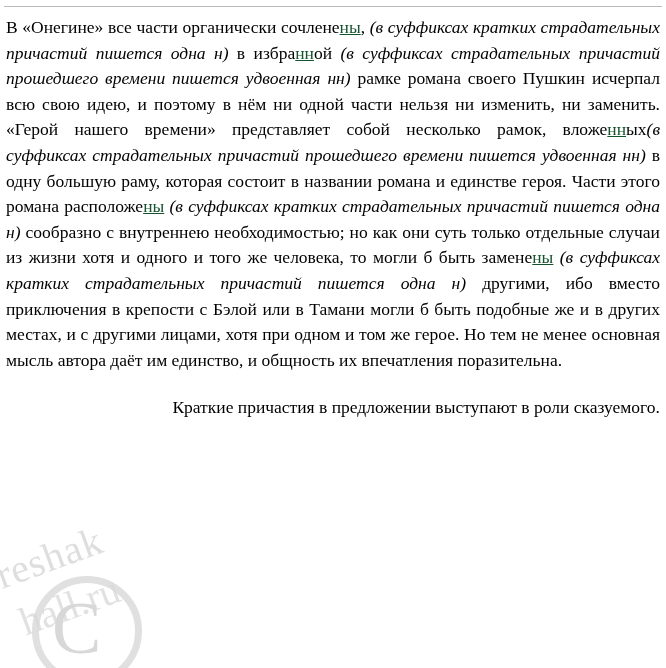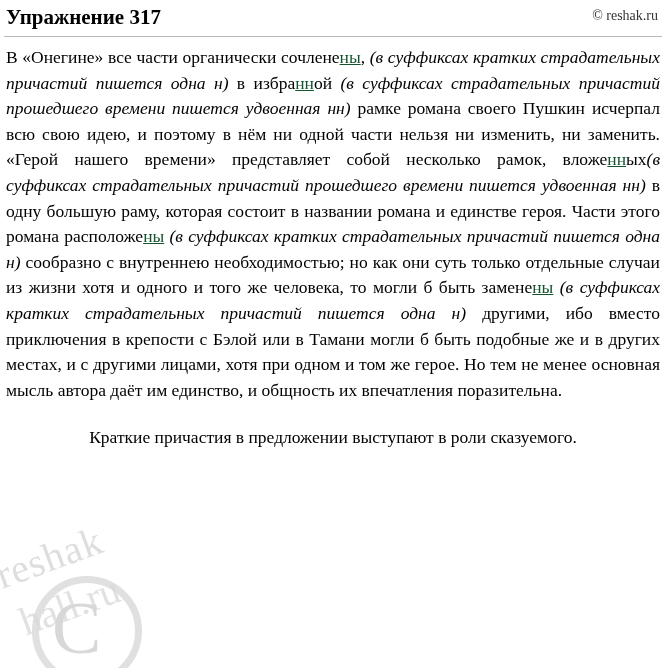--- a/index.html
+++ b/index.html
@@ -108,21 +108,21 @@
     padding: 0 4px;
   }
   .para {
     margin: 0 0 0 0;
     text-align: justify;
   }
   .para + .para {
     margin-top: 22px;
   }
   .para.last {
-    text-align: center;
+    text-align: right;
     font-family: Liberation Serif, serif;
   }
   .u {
   }
   .green-u {
     color: #14532d;
     text-decoration: underline;
   }
   .note {
     font-style: italic;
@@ -133,24 +133,20 @@
 
 <div class="page">
 
   <div class="watermark">
     <div class="wm-text wm-1">reshak</div>
     <div class="wm-text wm-2">hall.ru</div>
     <div class="wm-circle"></div>
     <div class="wm-c-letter">C</div>
   </div>
 
-  <div class="header-row">
-    <h1 class="title">Упражнение 317</h1>
-    <div class="copyright">© reshak.ru</div>
-  </div>
   <hr class="rule">
 
   <div class="body-text">
 
     <p class="para">
       <span>В «Онегине» все части органически </span><span class="u">сочлене</span><span class="green-u">ны</span><span>, </span><span class="note">(в суффиксах кратких страдательных причастий пишется одна н)</span><span> в </span><span class="u">избра</span><span class="green-u">нн</span><span class="u">ой</span><span class="note"> (в суффиксах страдательных причастий прошедшего времени пишется удвоенная нн)</span><span> рамке романа своего Пушкин исчерпал всю свою идею, и поэтому в нём ни одной части нельзя ни изменить, ни заменить. «Герой нашего времени» представляет собой несколько рамок, </span><span class="u">вложе</span><span class="green-u">нн</span><span class="u">ых</span><span class="note">(в суффиксах страдательных причастий прошедшего времени пишется удвоенная нн)</span><span> в одну большую раму, которая состоит в названии романа и единстве героя. Части этого романа </span><span class="u">расположе</span><span class="green-u">ны</span><span class="note"> (в суффиксах кратких страдательных причастий пишется одна н)</span><span> сообразно с внутреннею необходимостью; но как они суть только отдельные случаи из жизни хотя и одного и того же человека, то могли б быть </span><span class="u">замене</span><span class="green-u">ны</span><span class="note"> (в суффиксах кратких страдательных причастий пишется одна н)</span><span> другими, ибо вместо приключения в крепости с Бэлой или в Тамани могли б быть подобные же и в других местах, и с другими лицами, хотя при одном и том же герое. Но тем не менее основная мысль автора даёт им единство, и общность их впечатления поразительна.</span>
     </p>
 
 
     <p class="para last">Краткие причастия в предложении выступают в роли сказуемого.</p>

